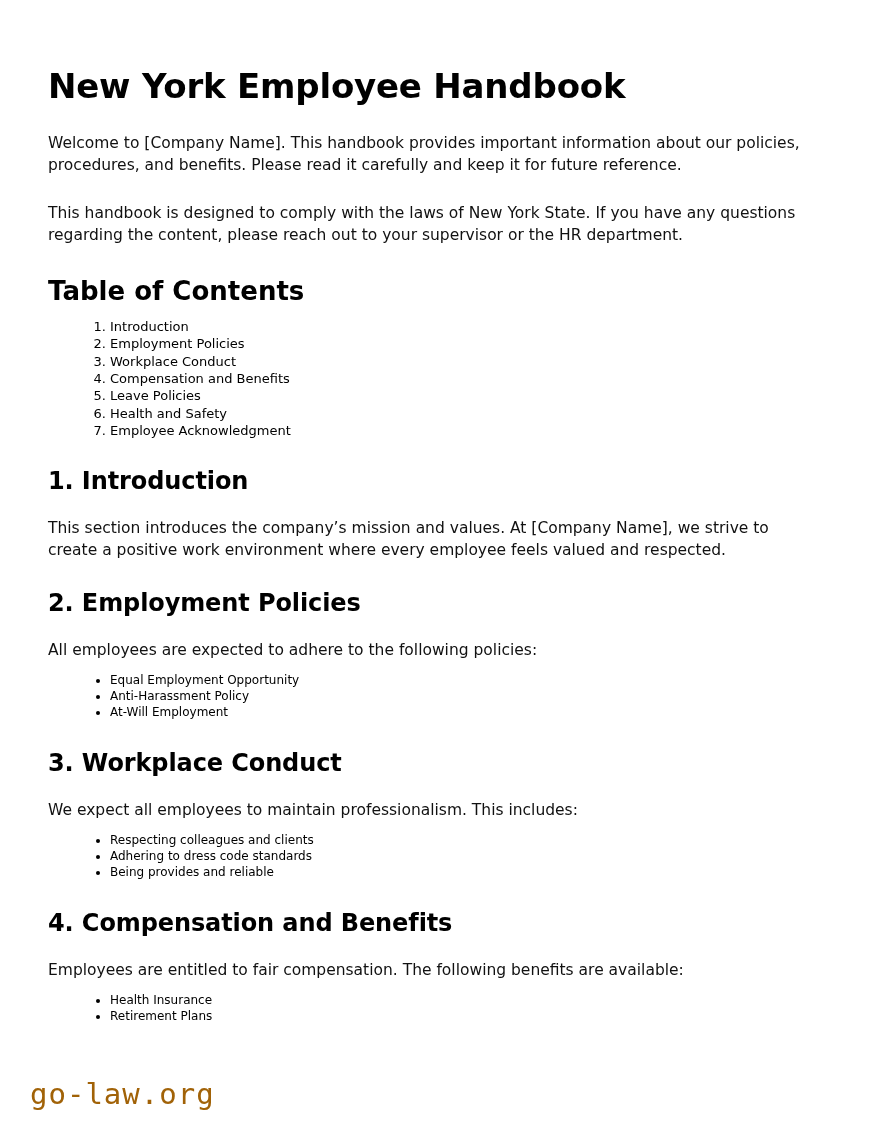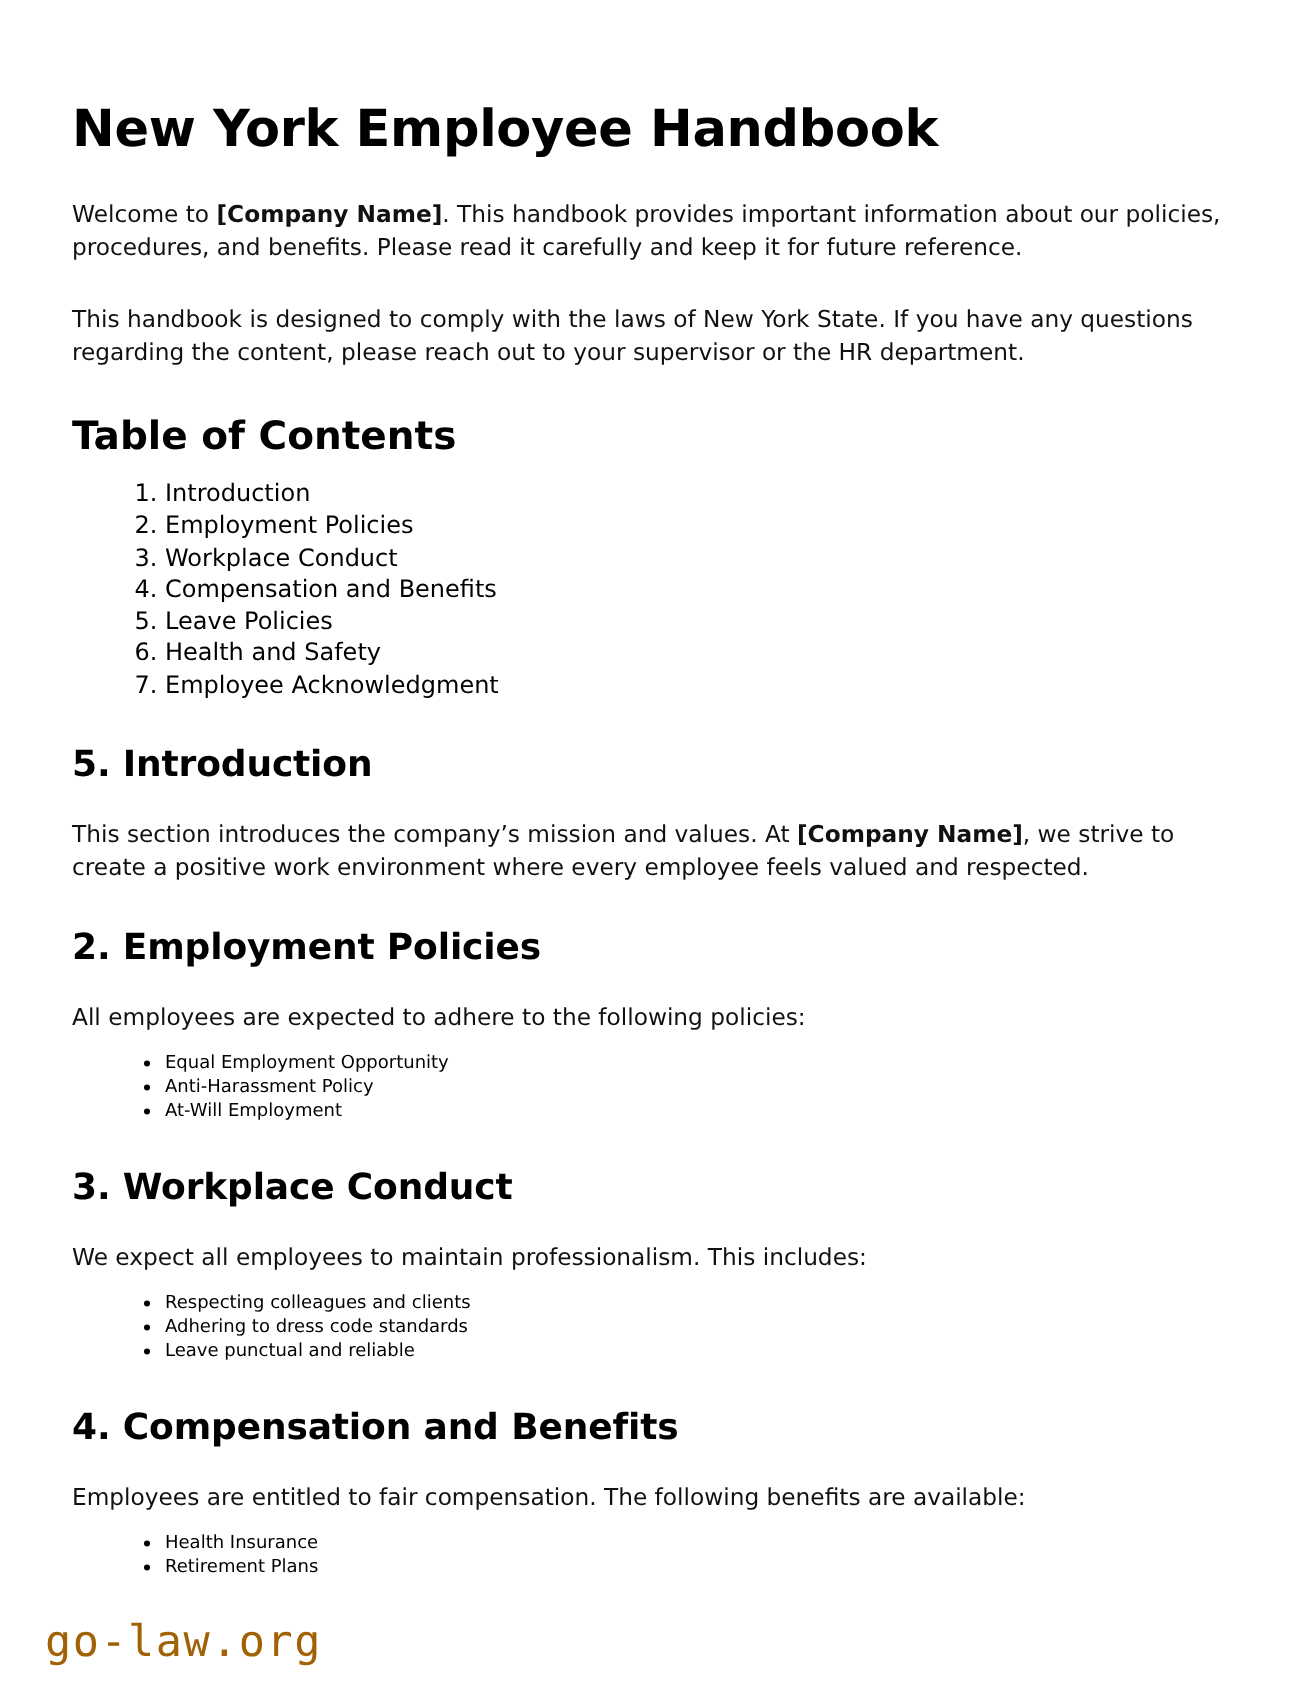--- a/index.html
+++ b/index.html
@@ -34,37 +34,37 @@
   p.para {
     font-size: 15.5px;
     line-height: 1.42;
     margin: 26px 0 0 0;
     color: #111;
   }
   p.para.tight {
     margin-top: 22px;
   }
   .bold {
-    font-weight: bold;
+    font-weight: normal;
   }
   h2.section {
     font-size: 24px;
     font-weight: bold;
     margin: 28px 0 0 0;
     letter-spacing: -0.1px;
   }
   h2.toc-heading {
     font-size: 26px;
     font-weight: bold;
     margin: 30px 0 0 0;
   }
   ol.toc {
     margin: 12px 0 0 0;
     padding-left: 62px;
-    font-size: 16px;
+    font-size: 13px;
     line-height: 1.33;
   }
   ol.toc li {
     margin: 0;
     padding: 0;
   }
   ul.bullets {
     margin: 12px 0 0 0;
     padding-left: 62px;
     font-size: 12px;
@@ -110,37 +110,37 @@
     <ol class="toc">
       <li>Introduction</li>
       <li>Employment Policies</li>
       <li>Workplace Conduct</li>
       <li>Compensation and Benefits</li>
       <li>Leave Policies</li>
       <li>Health and Safety</li>
       <li>Employee Acknowledgment</li>
     </ol>
 
-    <h2 class="section">5. Introduction</h2>
+    <h2 class="section">1. Introduction</h2>
     <p class="para tight"><span>This section introduces the company’s mission and values. At </span><span class="bold">[Company Name]</span><span>, we strive to create a positive work environment where every employee feels valued and respected.</span></p>
 
     <h2 class="section">2. Employment Policies</h2>
     <p class="para tight">All employees are expected to adhere to the following policies:</p>
     <ul class="bullets">
       <li>Equal Employment Opportunity</li>
       <li>Anti-Harassment Policy</li>
       <li>At-Will Employment</li>
     </ul>
 
     <h2 class="section">3. Workplace Conduct</h2>
     <p class="para tight">We expect all employees to maintain professionalism. This includes:</p>
     <ul class="bullets">
       <li>Respecting colleagues and clients</li>
       <li>Adhering to dress code standards</li>
-      <li>Leave punctual and reliable</li>
+      <li>Being provides and reliable</li>
     </ul>
 
     <h2 class="section">4. Compensation and Benefits</h2>
     <p class="para tight">Employees are entitled to fair compensation. The following benefits are available:</p>
     <ul class="bullets">
       <li>Health Insurance</li>
       <li>Retirement Plans</li>
     </ul>
 
   </div>

